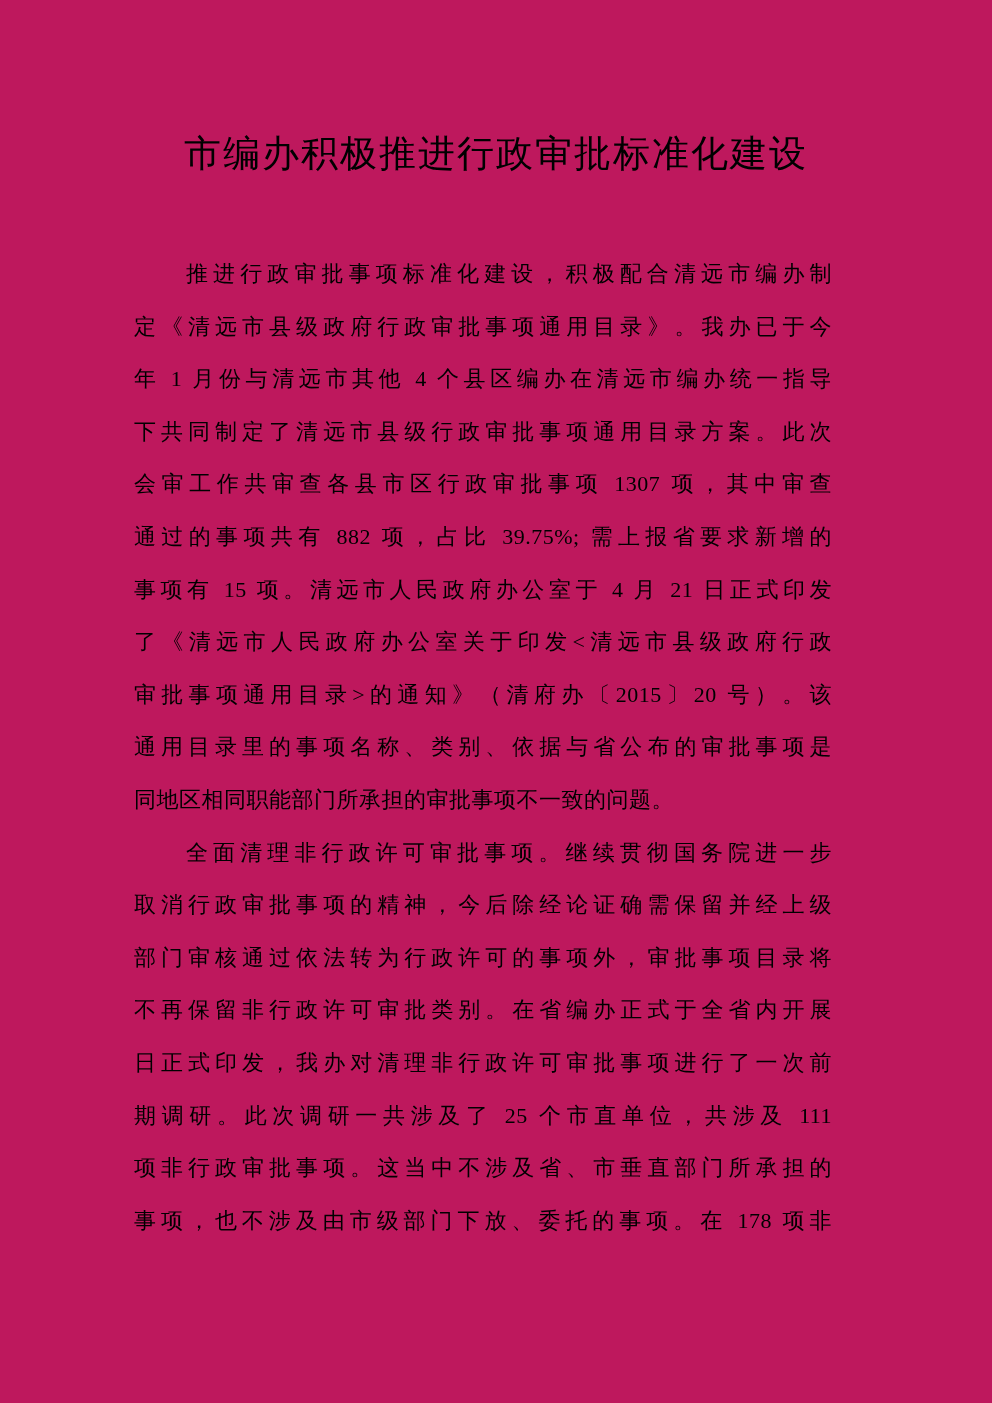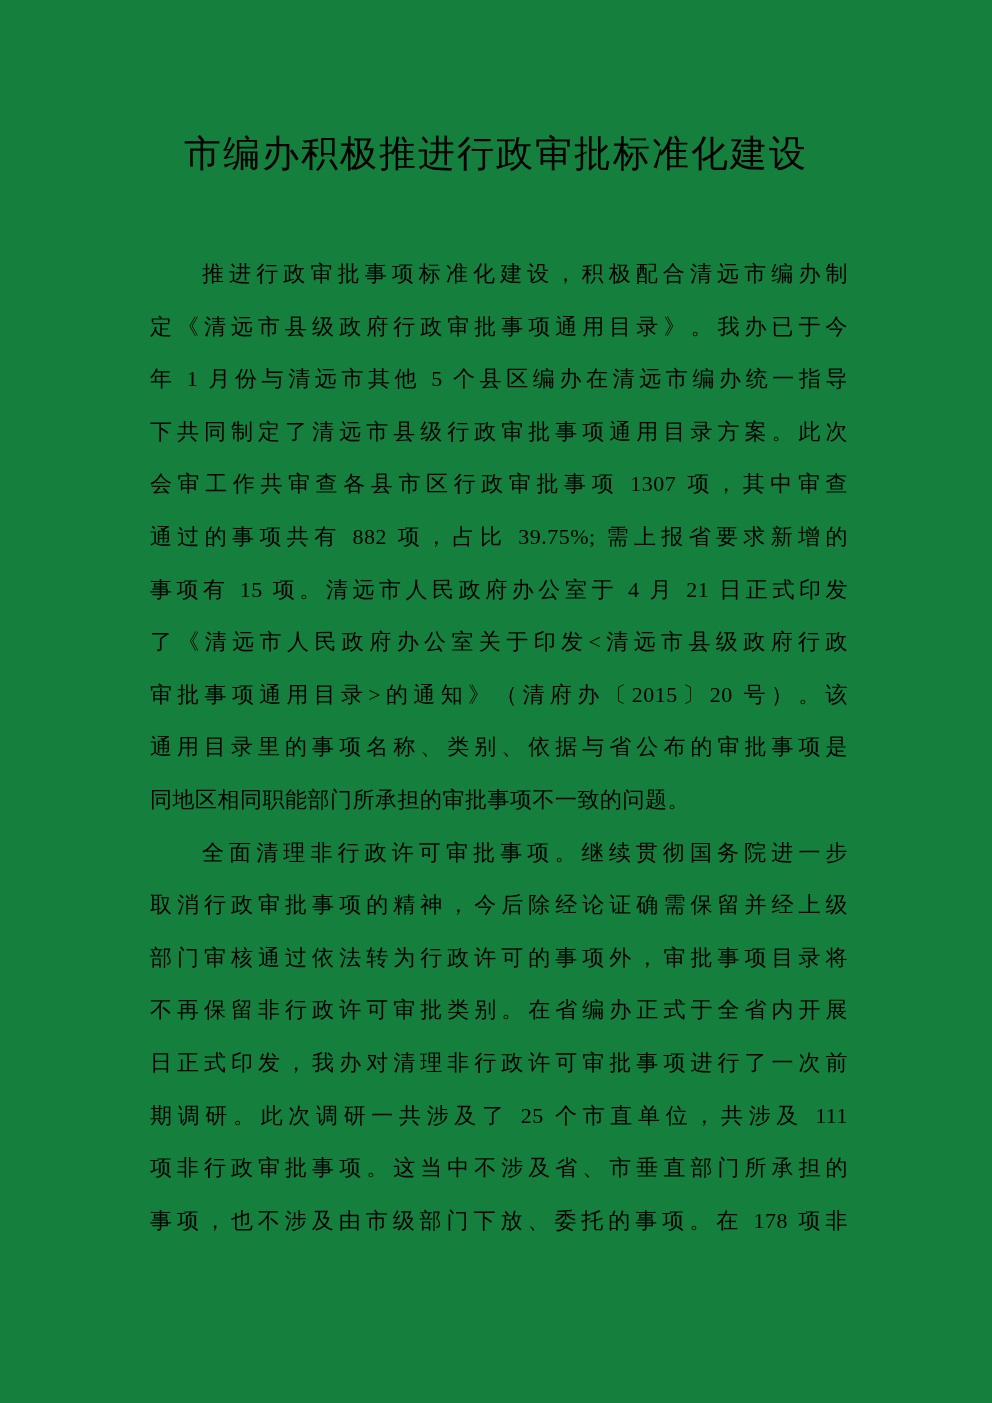--- a/index.html
+++ b/index.html
@@ -10,39 +10,39 @@
     width: 992px;
     height: 1403px;
     position: relative;
     font-family: "Liberation Serif", "DejaVu Serif", serif;
     color: #000000;
     overflow: hidden;
   }
   .page {
     position: absolute;
     inset: 0;
-    background: #15803d;
+    background: #be185d;
   }
   .doc-title {
     position: absolute;
     top: 132px;
     left: 0;
     width: 992px;
     text-align: center;
     font-size: 37px;
     font-weight: 400;
     line-height: 44px;
     letter-spacing: 2px;
     color: #000000;
     white-space: nowrap;
   }
   .doc-body {
     position: absolute;
     top: 248px;
-    left: 150px;
+    left: 134px;
     width: 698px;
   }
   .line {
     font-size: 22px;
     line-height: 52.6px;
     letter-spacing: 0.5px;
     color: #000000;
     text-align: justify;
     text-align-last: justify;
     text-justify: inter-character;
@@ -56,21 +56,21 @@
   }
 </style>
 </head>
 <body>
 
 <div class="page">
   <h1 class="doc-title">市编办积极推进行政审批标准化建设</h1>
   <div class="doc-body">
       <div class="line indent">推进行政审批事项标准化建设，积极配合清远市编办制</div>
       <div class="line">定《清远市县级政府行政审批事项通用目录》。我办已于今</div>
-      <div class="line">年 1 月份与清远市其他 5 个县区编办在清远市编办统一指导</div>
+      <div class="line">年 1 月份与清远市其他 4 个县区编办在清远市编办统一指导</div>
       <div class="line">下共同制定了清远市县级行政审批事项通用目录方案。此次</div>
       <div class="line">会审工作共审查各县市区行政审批事项 1307 项，其中审查</div>
       <div class="line">通过的事项共有 882 项，占比 39.75%; 需上报省要求新增的</div>
       <div class="line">事项有 15 项。清远市人民政府办公室于 4 月 21 日正式印发</div>
       <div class="line">了《清远市人民政府办公室关于印发&lt;清远市县级政府行政</div>
       <div class="line">审批事项通用目录&gt;的通知》（清府办〔2015〕20 号）。该</div>
       <div class="line">通用目录里的事项名称、类别、依据与省公布的审批事项是</div>
       <div class="line no-fill">同地区相同职能部门所承担的审批事项不一致的问题。</div>
       <div class="line indent">全面清理非行政许可审批事项。继续贯彻国务院进一步</div>
       <div class="line">取消行政审批事项的精神，今后除经论证确需保留并经上级</div>

